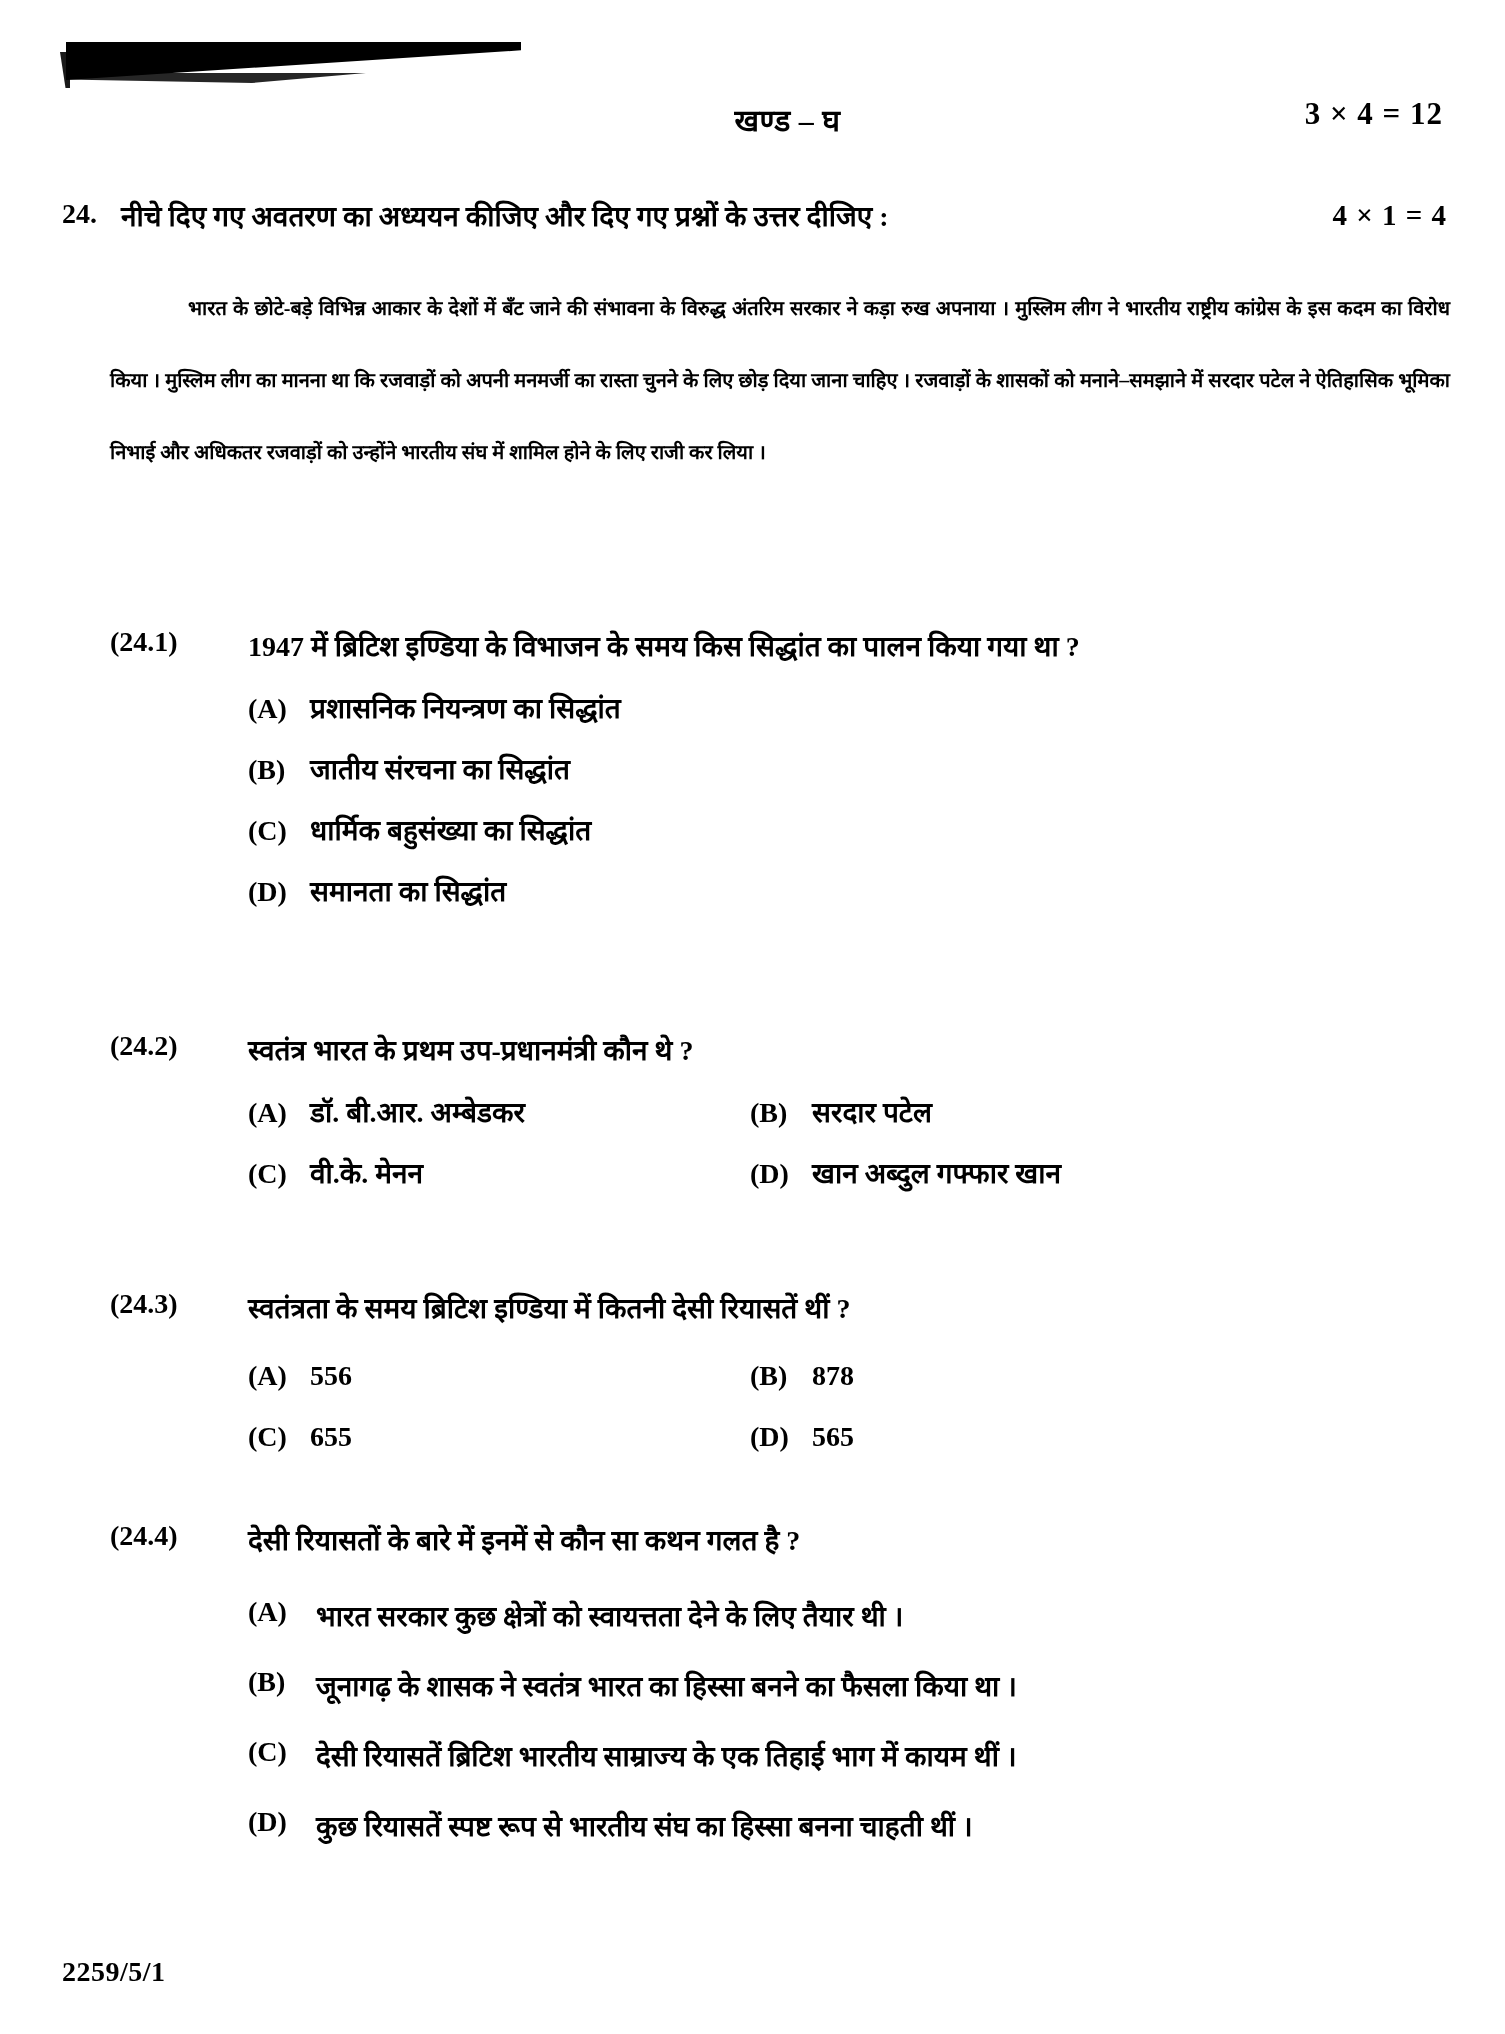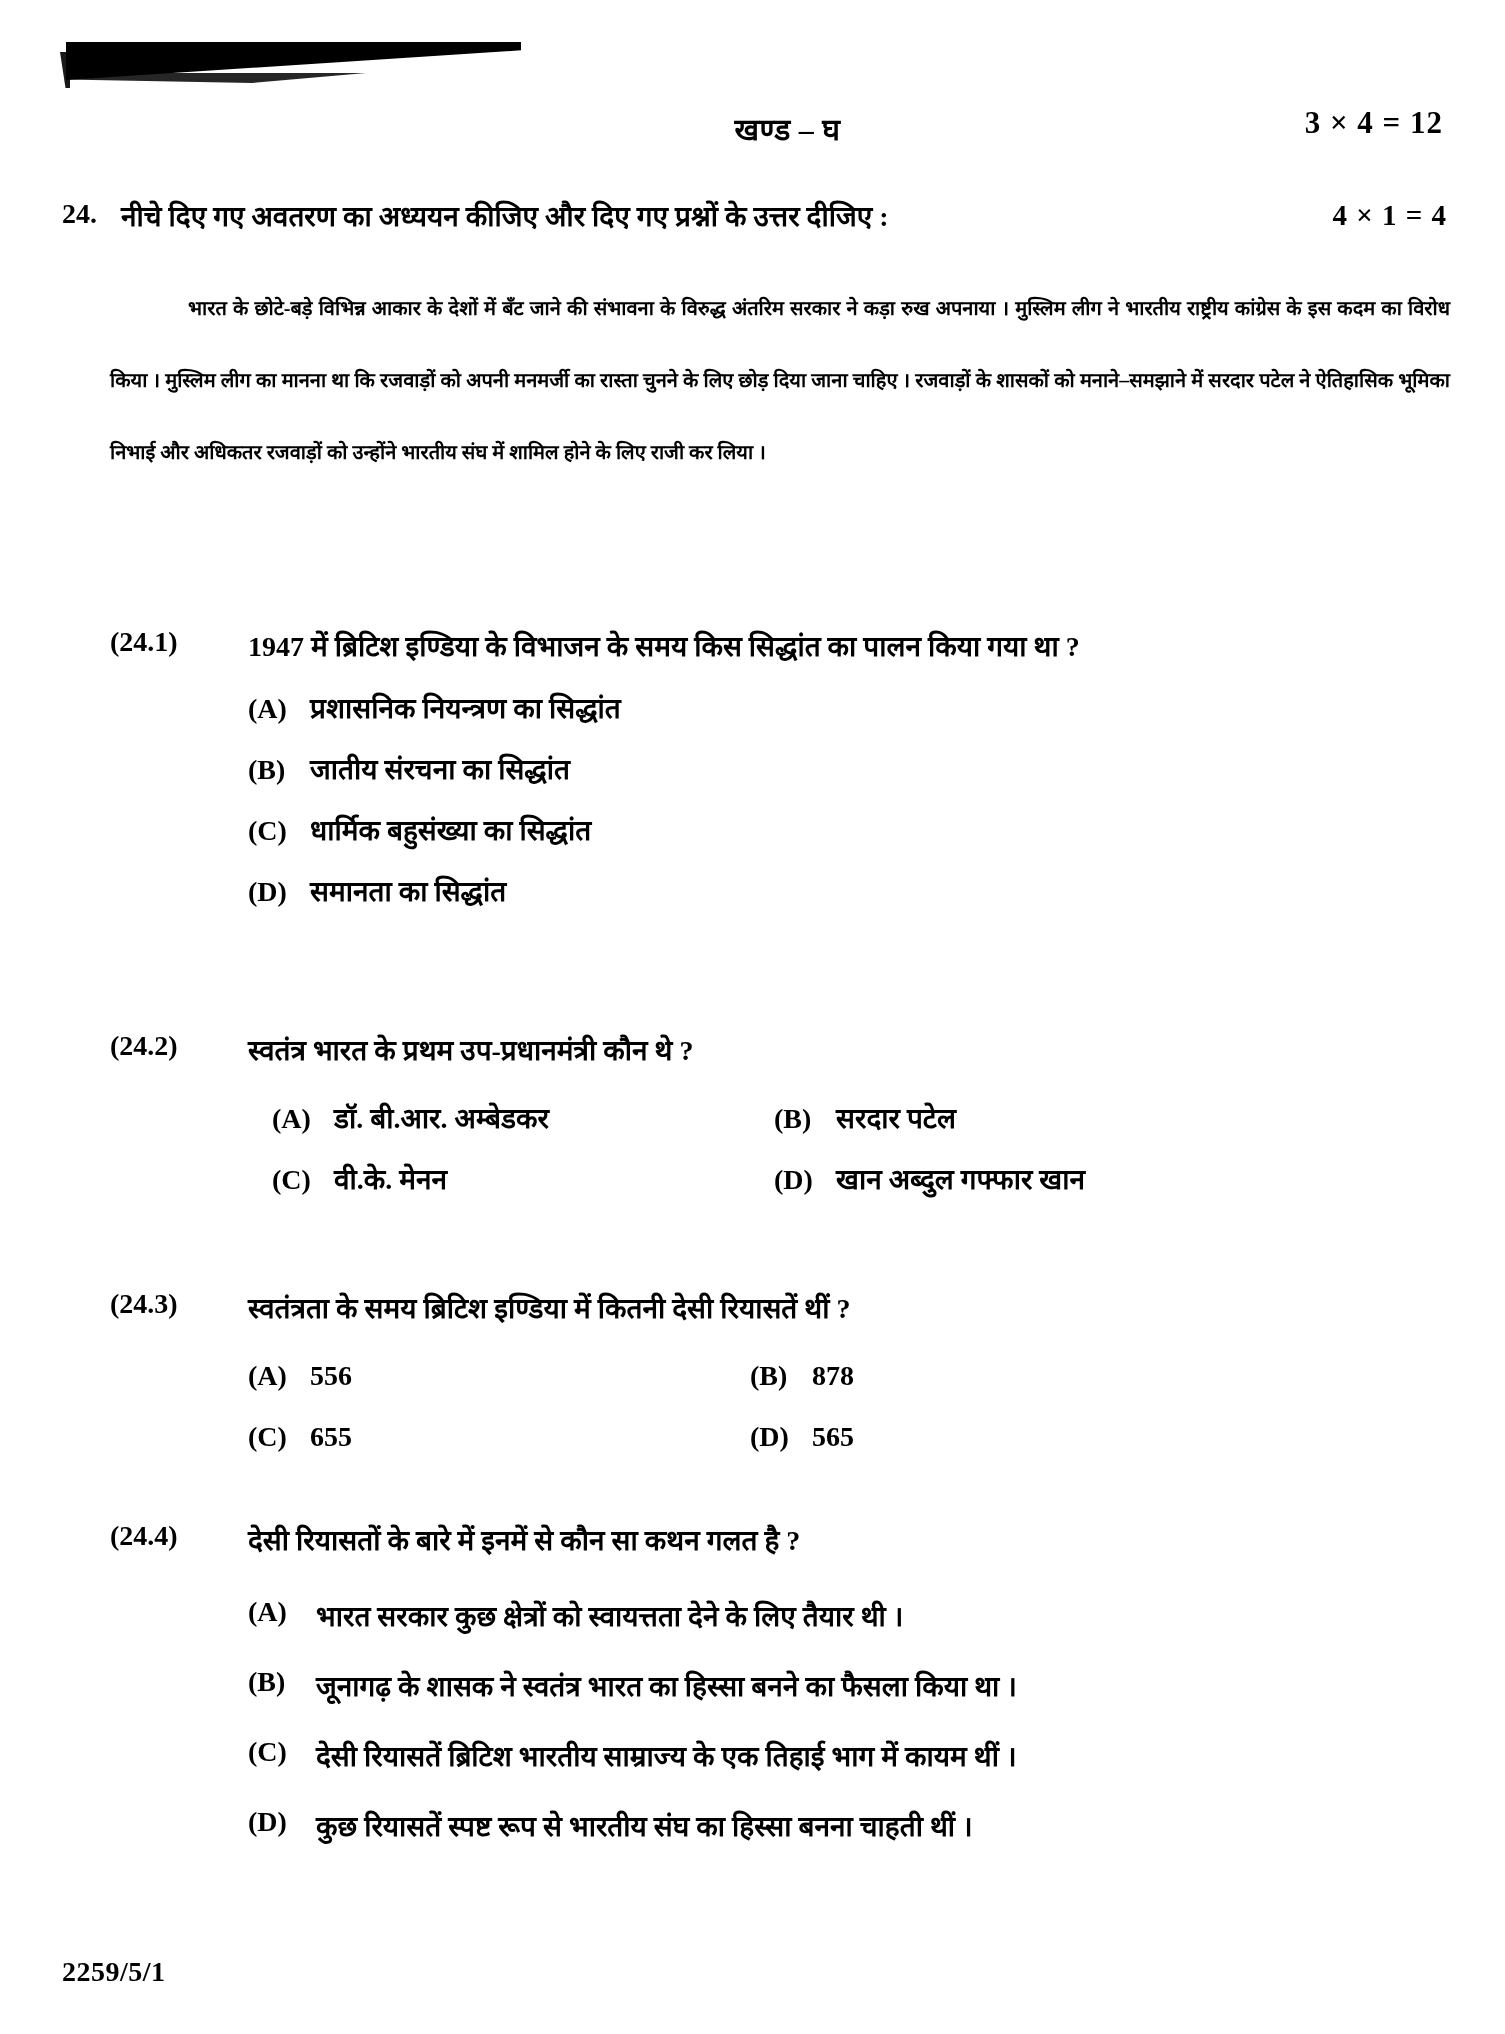--- a/index.html
+++ b/index.html
@@ -49,21 +49,21 @@
     height: 36px;
     background: #000;
     clip-path: polygon(0% 0%, 100% 0%, 100% 100%, 55% 100%);
     opacity: .9;
   }
 
   
   .header-row {
     position: absolute;
     left: 0;
-    top: 108px;
+    top: 99px;
     width: 1505px;
     height: 48px;
     text-decoration: underline;
   }
   .section-title {
     position: absolute;
     left: 0;
     right: 0;
     text-align: center;
     font-family: "Liberation Serif", "DejaVu Serif", serif;
@@ -196,21 +196,21 @@
     width: 1100px;
   }
 
   
   #subq-1 { top: 626px; }
   #subq-2 { top: 1030px; }
   #subq-3 { top: 1288px; }
   #subq-4 { top: 1520px; }
 
   #subq-1 .options { top: 62px; }
-  #subq-2 .options { top: 68px; margin-left: 24px; }
+  #subq-2 .options { top: 62px; }
   #subq-3 .options { top: 72px; }
   #subq-4 .options { top: 76px; left: 138px; }
 
   
   .footer {
     position: absolute;
     left: 0;
     bottom: 38px;
     width: 1505px;
     height: 40px;

